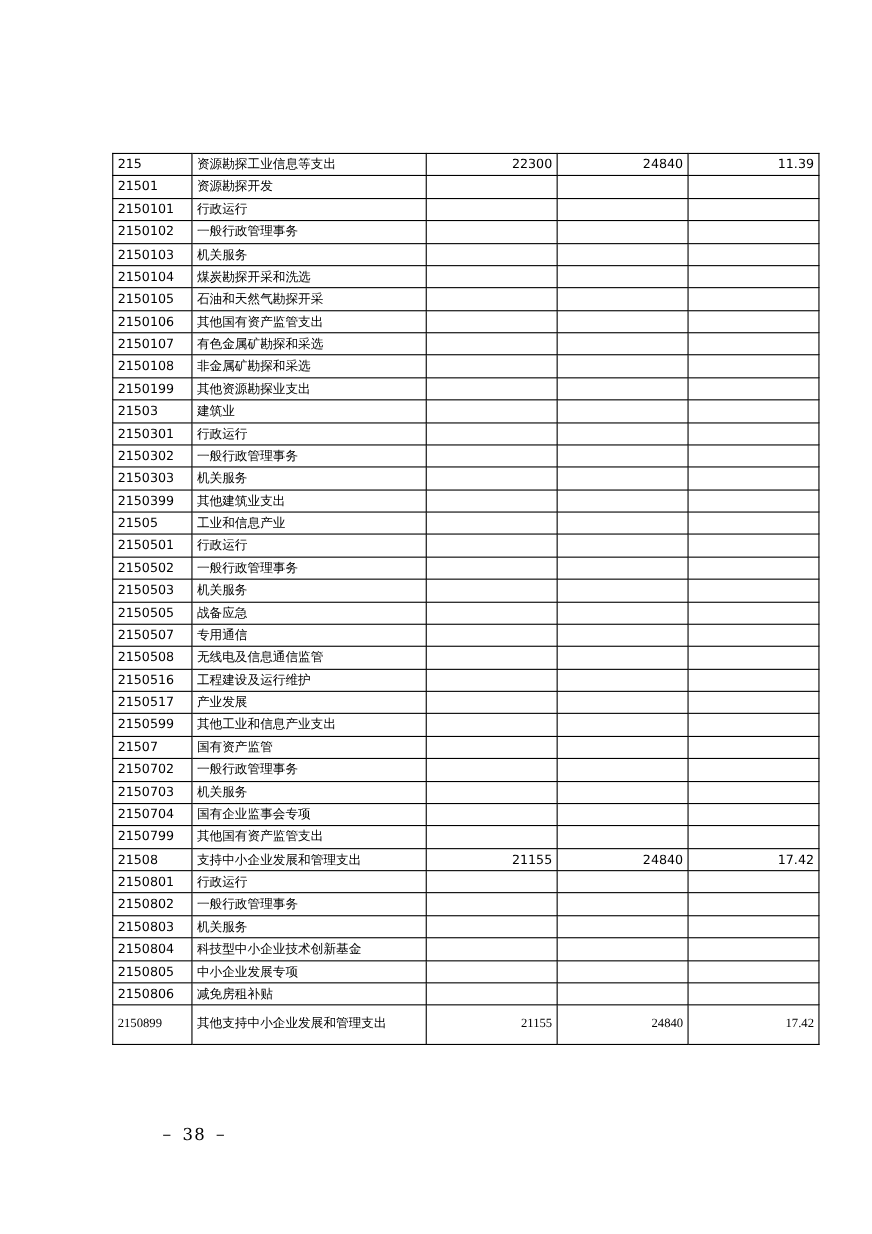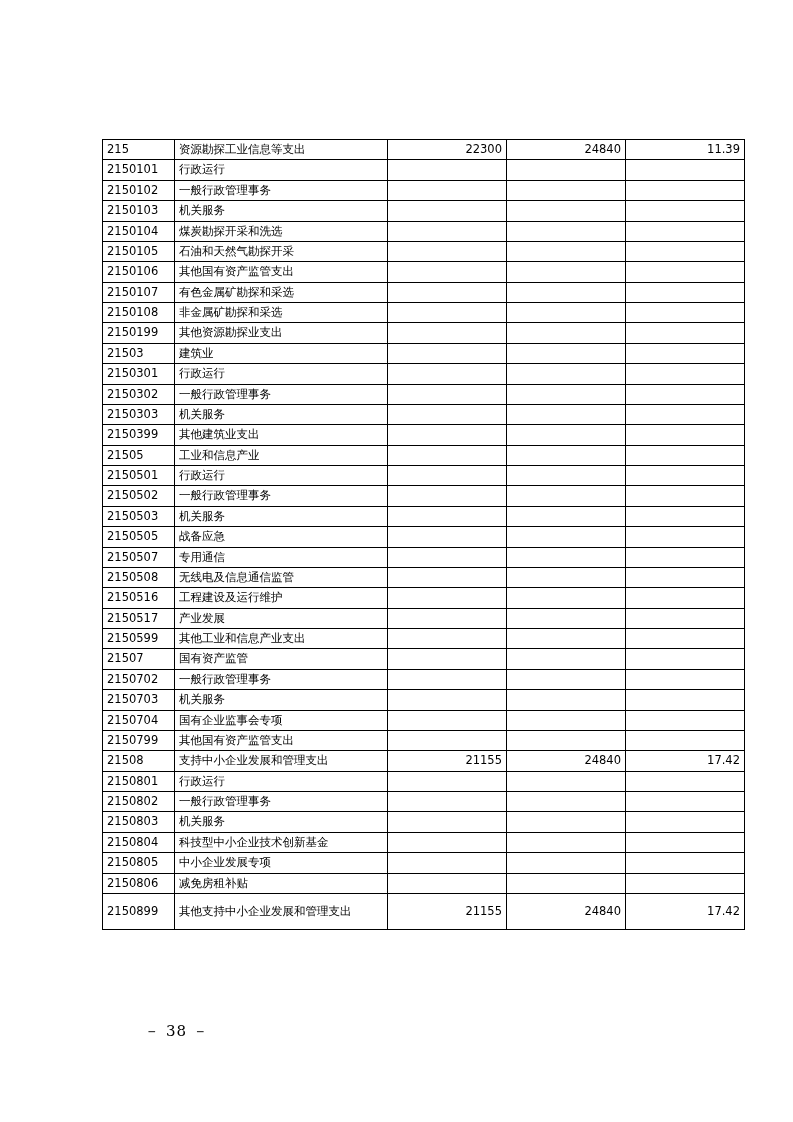--- a/index.html
+++ b/index.html
@@ -55,20 +55,21 @@
     padding-right: 6px;
   }
   .indent-1 {
     padding-left: 6px;
   }
   .indent-2 {
     padding-left: 16px;
   }
   .tall-row td {
     height: 30px;
+    font-family: Liberation Serif, serif;
   }
   .name-wrap {
     white-space: normal;
     word-break: break-all;
     margin-left: 48px;
   }
   .page-number {
     position: absolute;
     left: 0;
     top: 1022px;
@@ -91,20 +92,27 @@
   <table class="budget-table">
     <tbody>
         <tr>
           <td class="col-code">215</td>
           <td class="col-name name-wrap">资源勘探工业信息等支出</td>
           <td class="col-num">22300</td>
           <td class="col-num">24840</td>
           <td class="col-num">11.39</td>
         </tr>
         <tr>
+          <td class="col-code">21501</td>
+          <td class="col-name name-wrap indent-1">资源勘探开发</td>
+          <td class="col-num"></td>
+          <td class="col-num"></td>
+          <td class="col-num"></td>
+        </tr>
+        <tr>
           <td class="col-code">2150101</td>
           <td class="col-name name-wrap indent-2">行政运行</td>
           <td class="col-num"></td>
           <td class="col-num"></td>
           <td class="col-num"></td>
         </tr>
         <tr>
           <td class="col-code">2150102</td>
           <td class="col-name name-wrap indent-2">一般行政管理事务</td>
           <td class="col-num"></td>

